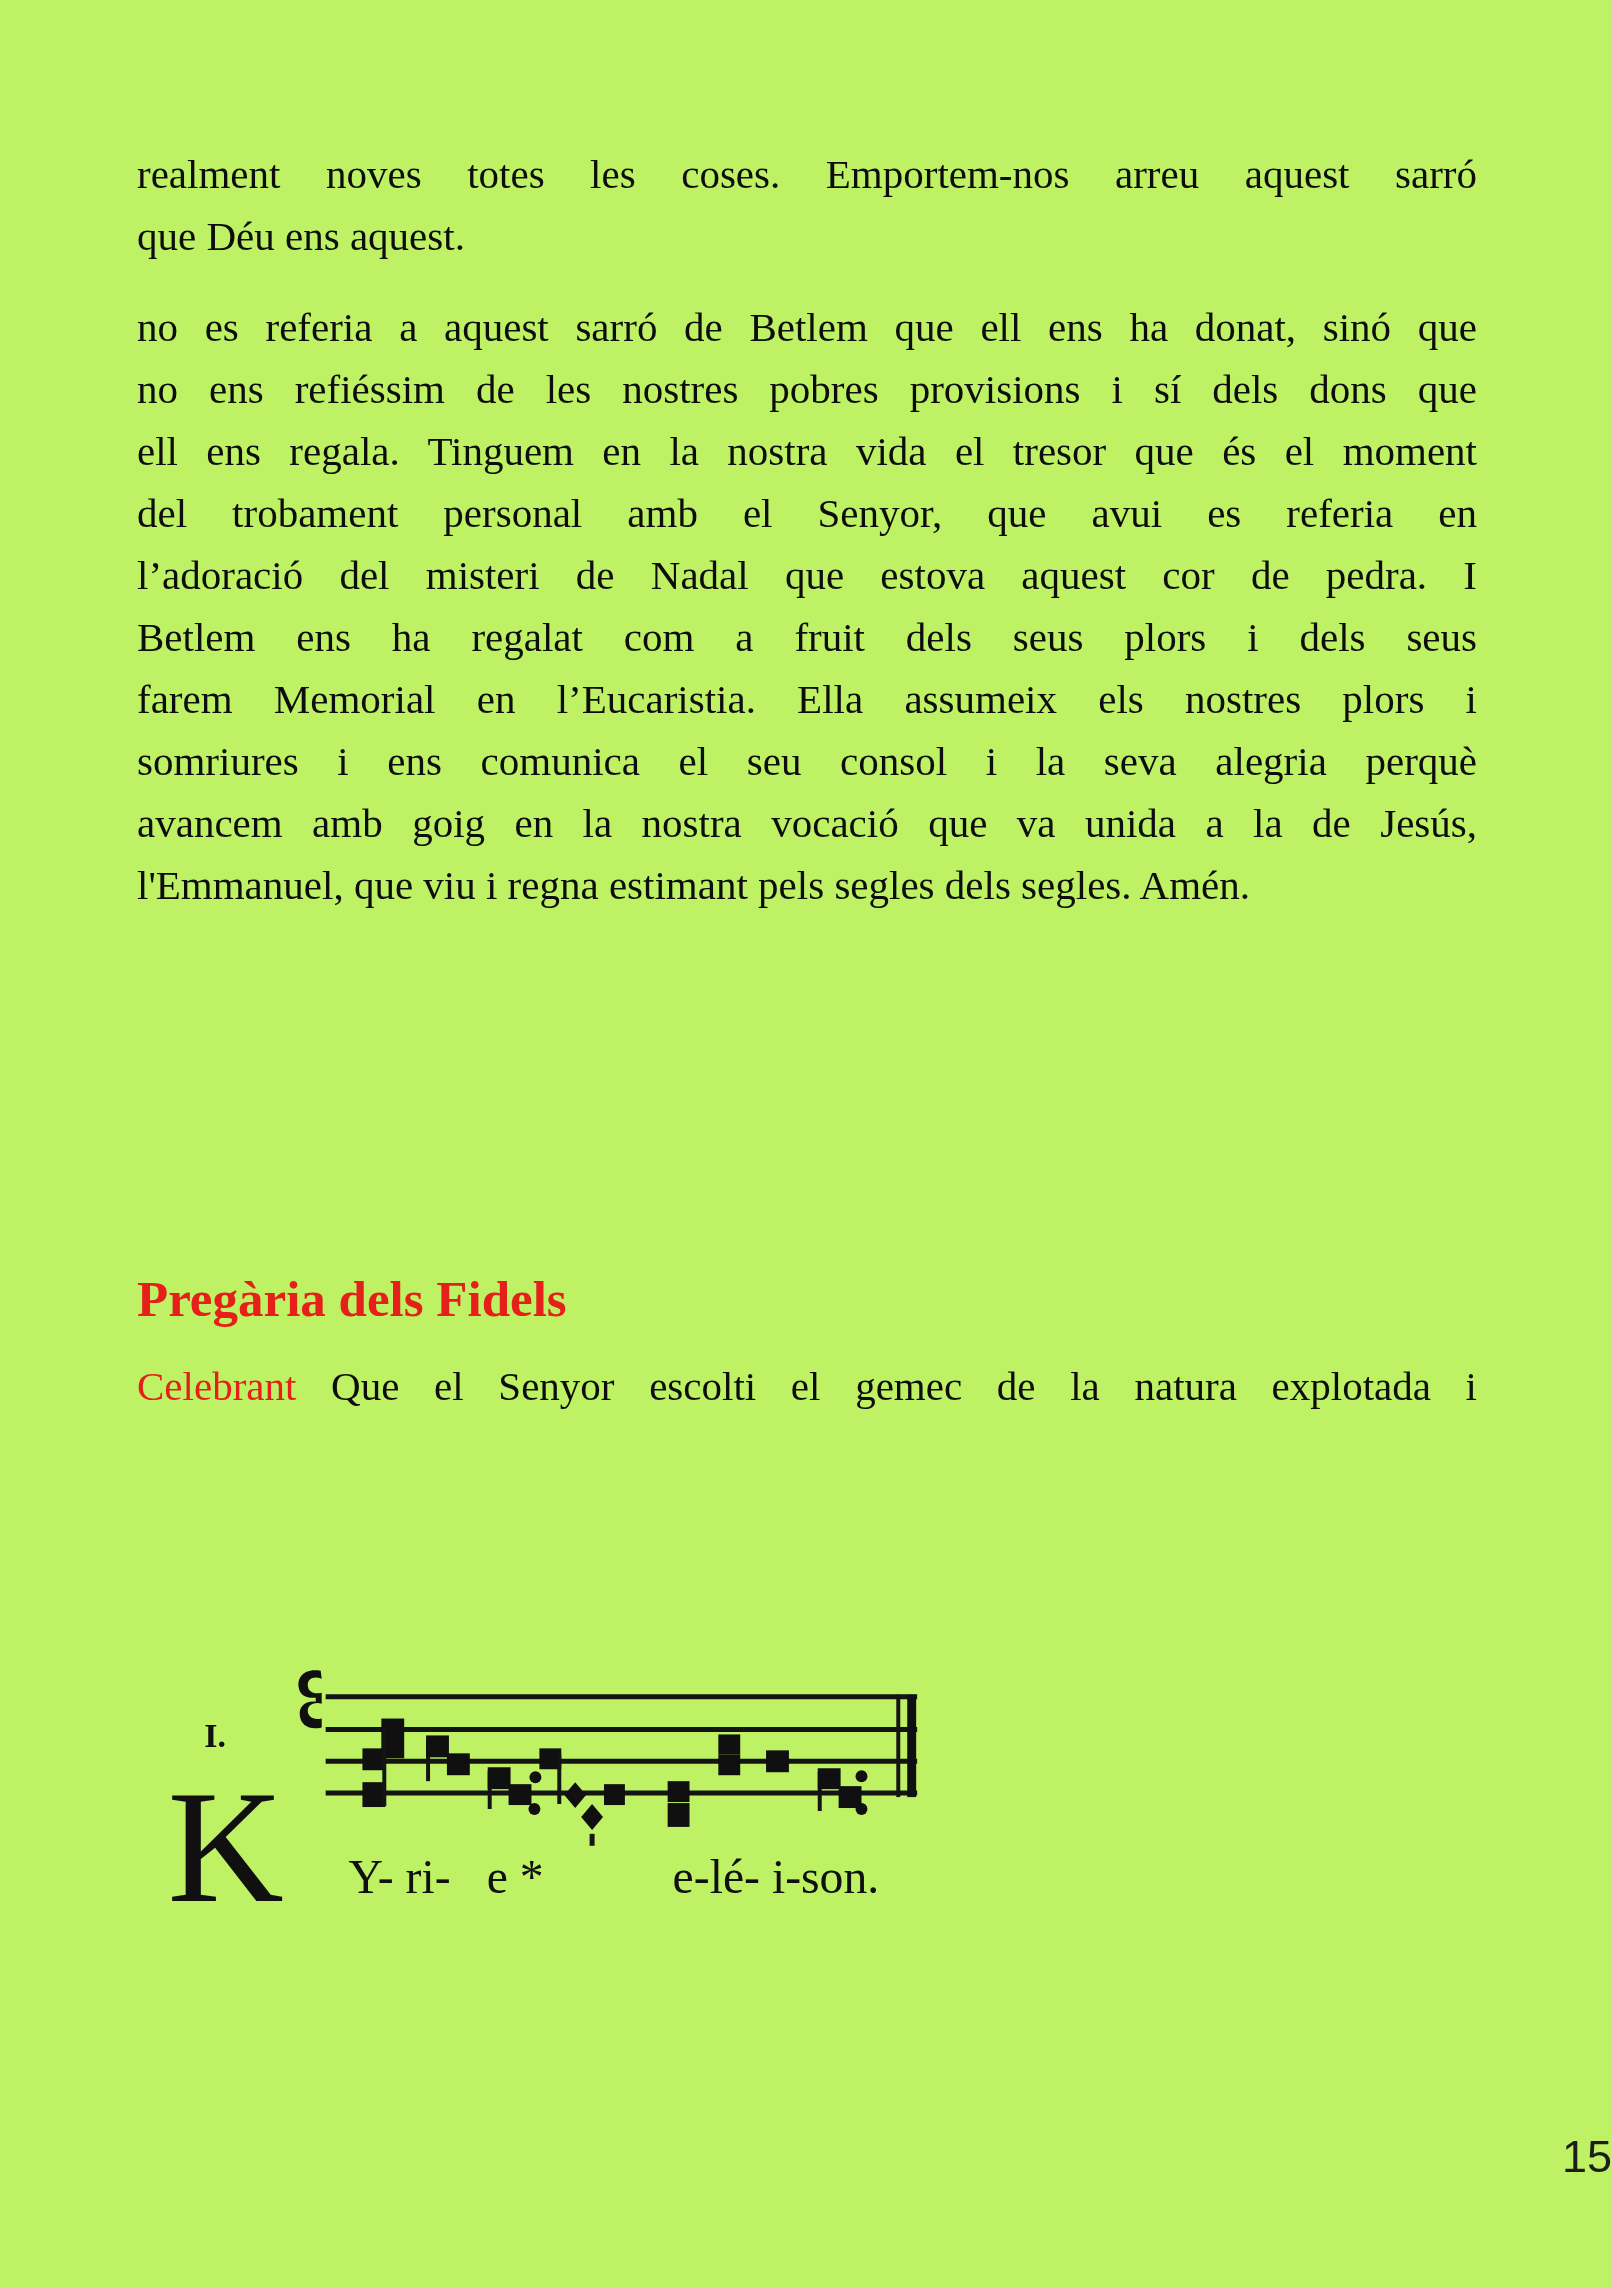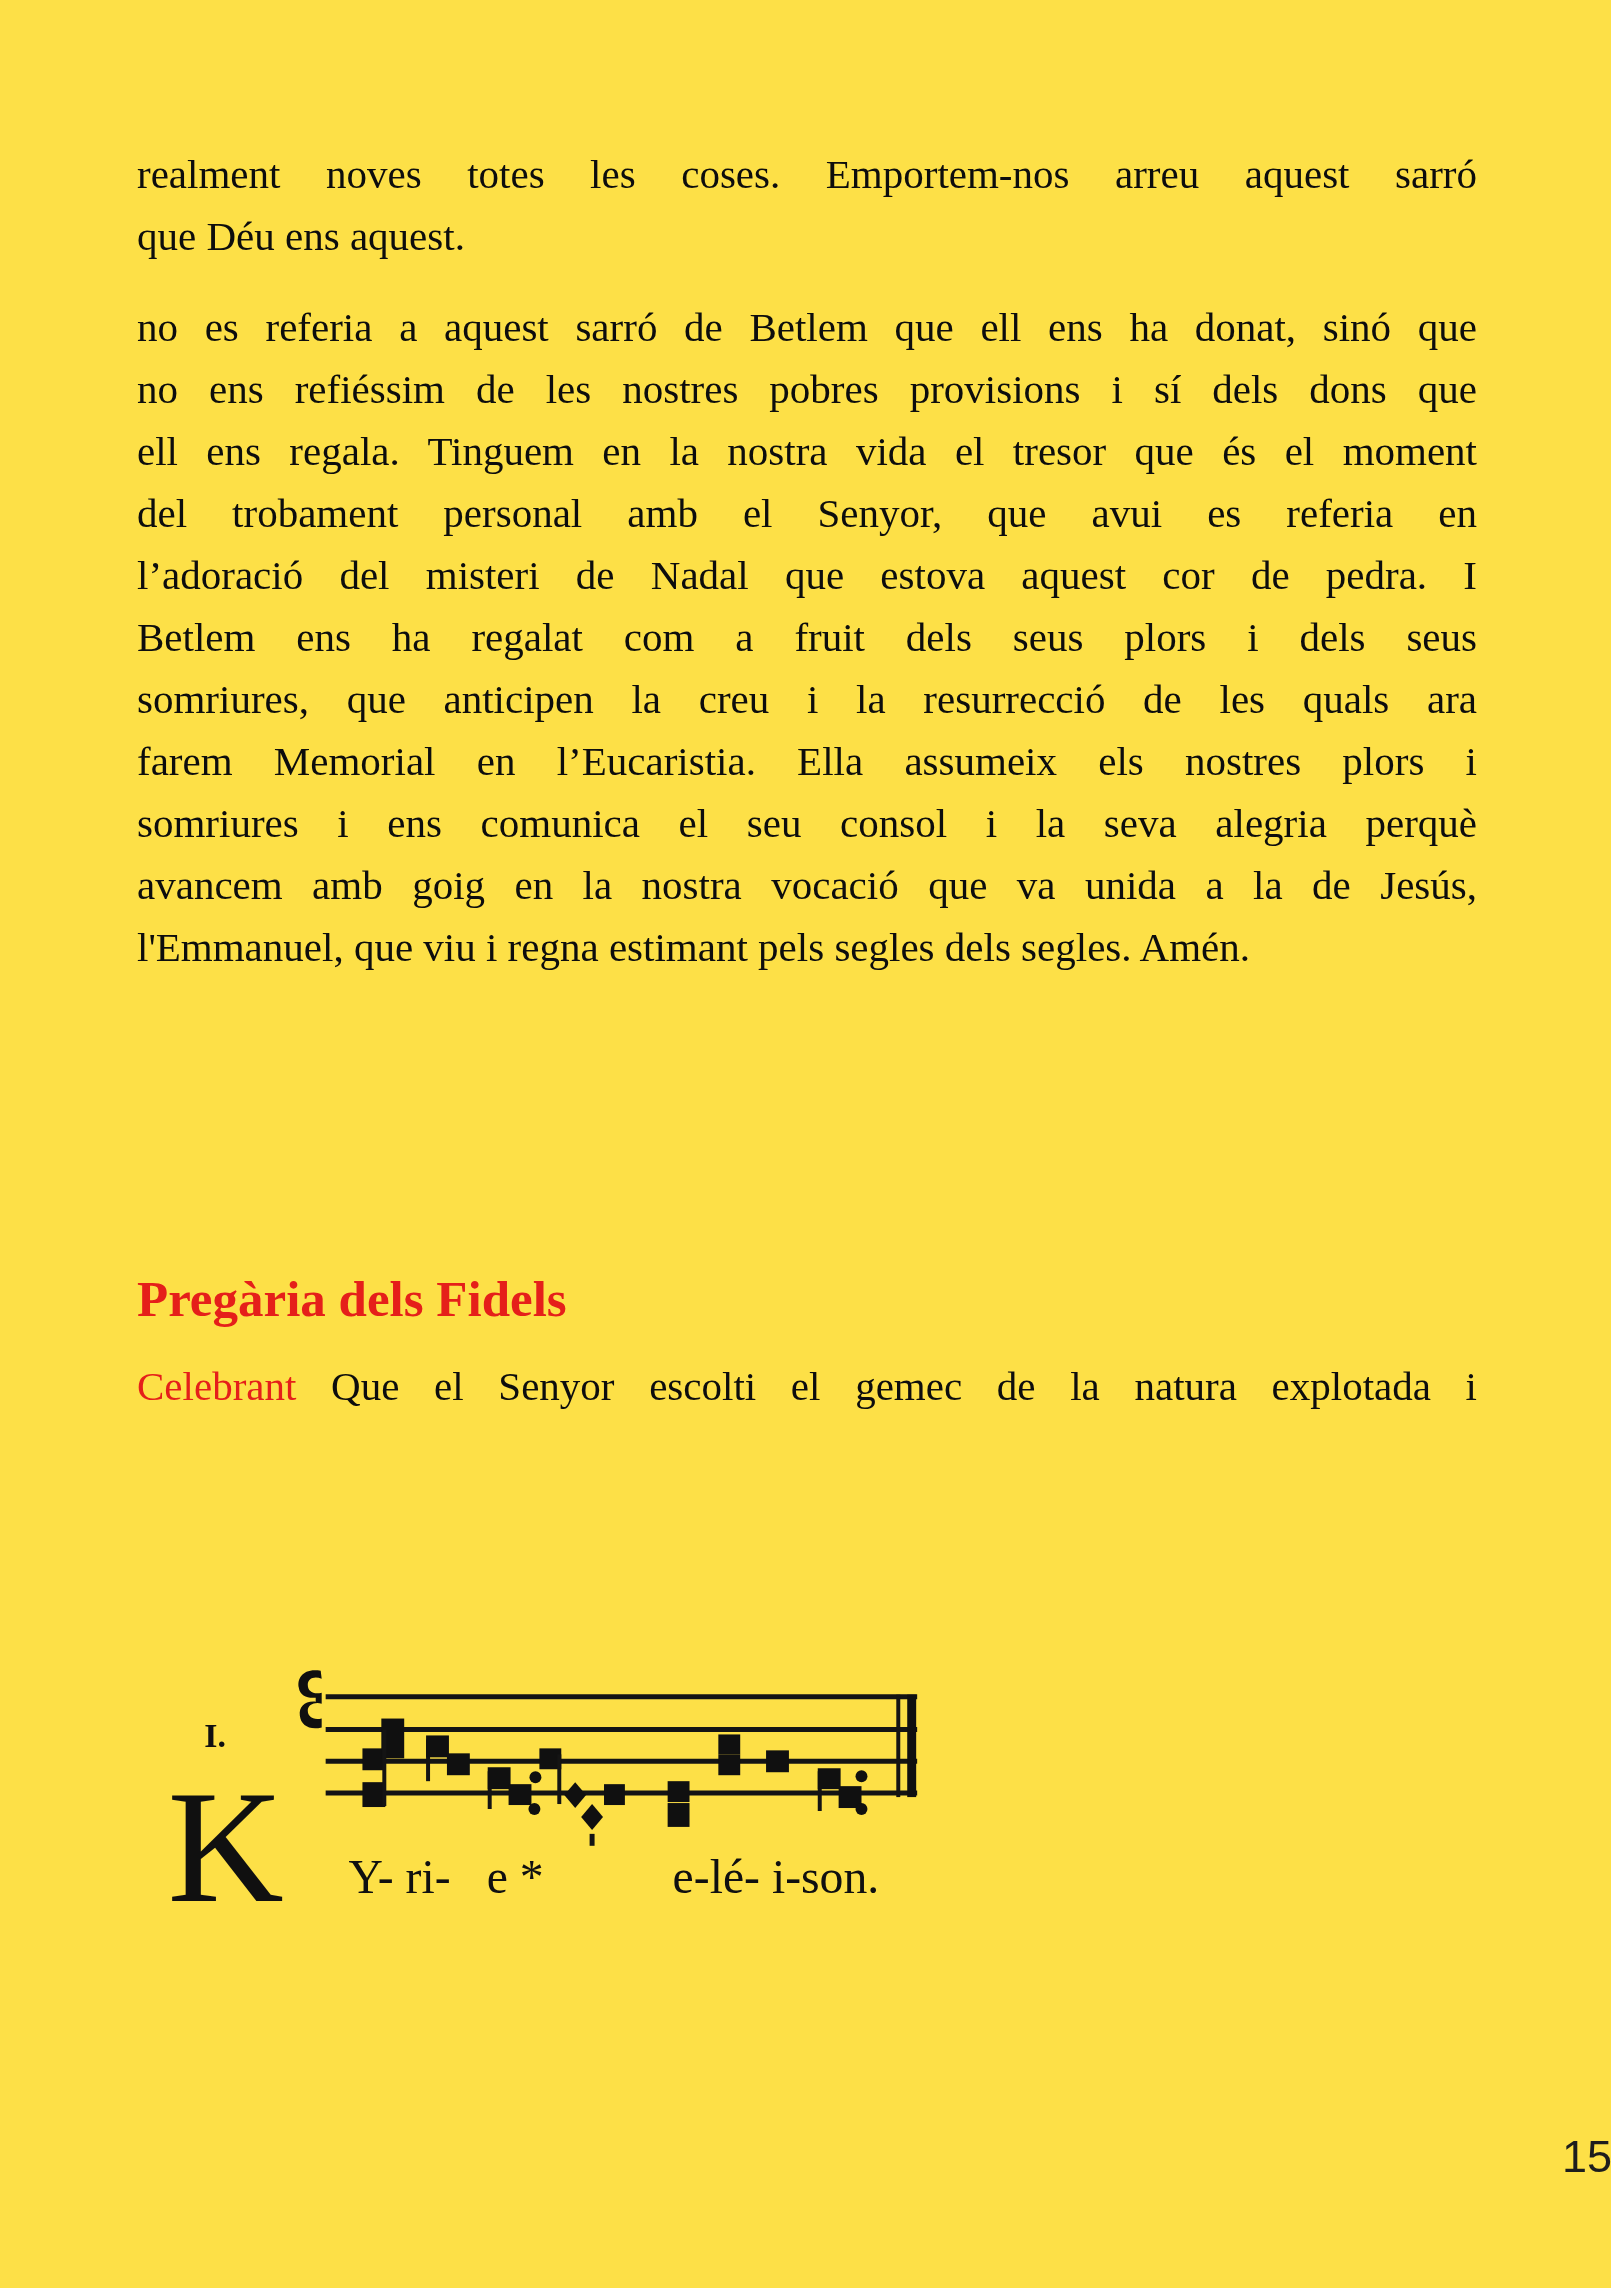--- a/index.html
+++ b/index.html
@@ -1,19 +1,19 @@
 <!DOCTYPE html>
 <html><head>
 <meta charset="utf-8">
 <style>
   html,body{margin:0;padding:0;background:#e8e8e8;}
   .page{
     position:relative;
     width:1612px;height:2289px;
-    background:#fde047;
+    background:#bef264;
     overflow:hidden;
     font-family:"Liberation Serif", serif;
     color:#0d0d0d;
   }
   .textblock{
     position:absolute;
     left:137px;
     width:1340px;
     font-size:41px;
     line-height:62px;
@@ -67,21 +67,20 @@
       <div class="tline last">que Déu ens aquest.</div>
     </div>
 
   <div class="textblock" style="top:296px">
       <div class="tline">no es referia a aquest sarró de Betlem que ell ens ha donat, sinó que</div>
       <div class="tline">no ens refiéssim de les nostres pobres provisions i sí dels dons que</div>
       <div class="tline">ell ens regala. Tinguem en la nostra vida el tresor que és el moment</div>
       <div class="tline">del trobament personal amb el Senyor, que avui es referia en</div>
       <div class="tline">l’adoració del misteri de Nadal que estova aquest cor de pedra. I</div>
       <div class="tline">Betlem ens ha regalat com a fruit dels seus plors i dels seus</div>
-      <div class="tline">somriures, que anticipen la creu i la resurrecció de les quals ara</div>
       <div class="tline">farem Memorial en l’Eucaristia. Ella assumeix els nostres plors i</div>
       <div class="tline">somriures i ens comunica el seu consol i la seva alegria perquè</div>
       <div class="tline">avancem amb goig en la nostra vocació que va unida a la de Jesús,</div>
       <div class="tline last">l'Emmanuel, que viu i regna estimant pels segles dels segles. Amén.</div>
     </div>
 
   <h2 class="heading">Pregària dels Fidels</h2>
 
   <div class="textblock" style="top:1355px">
     <div class="tline">

